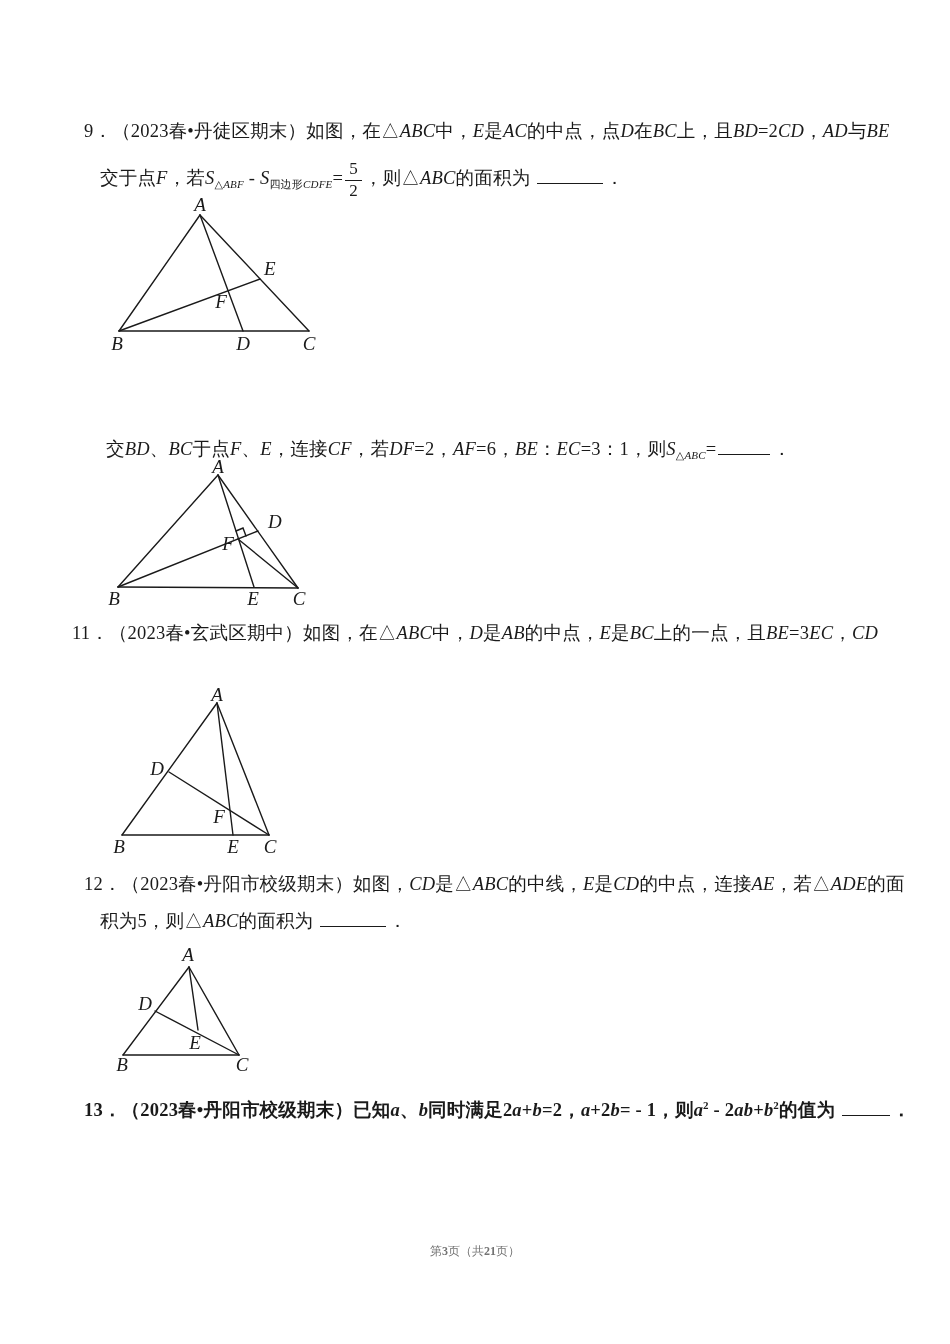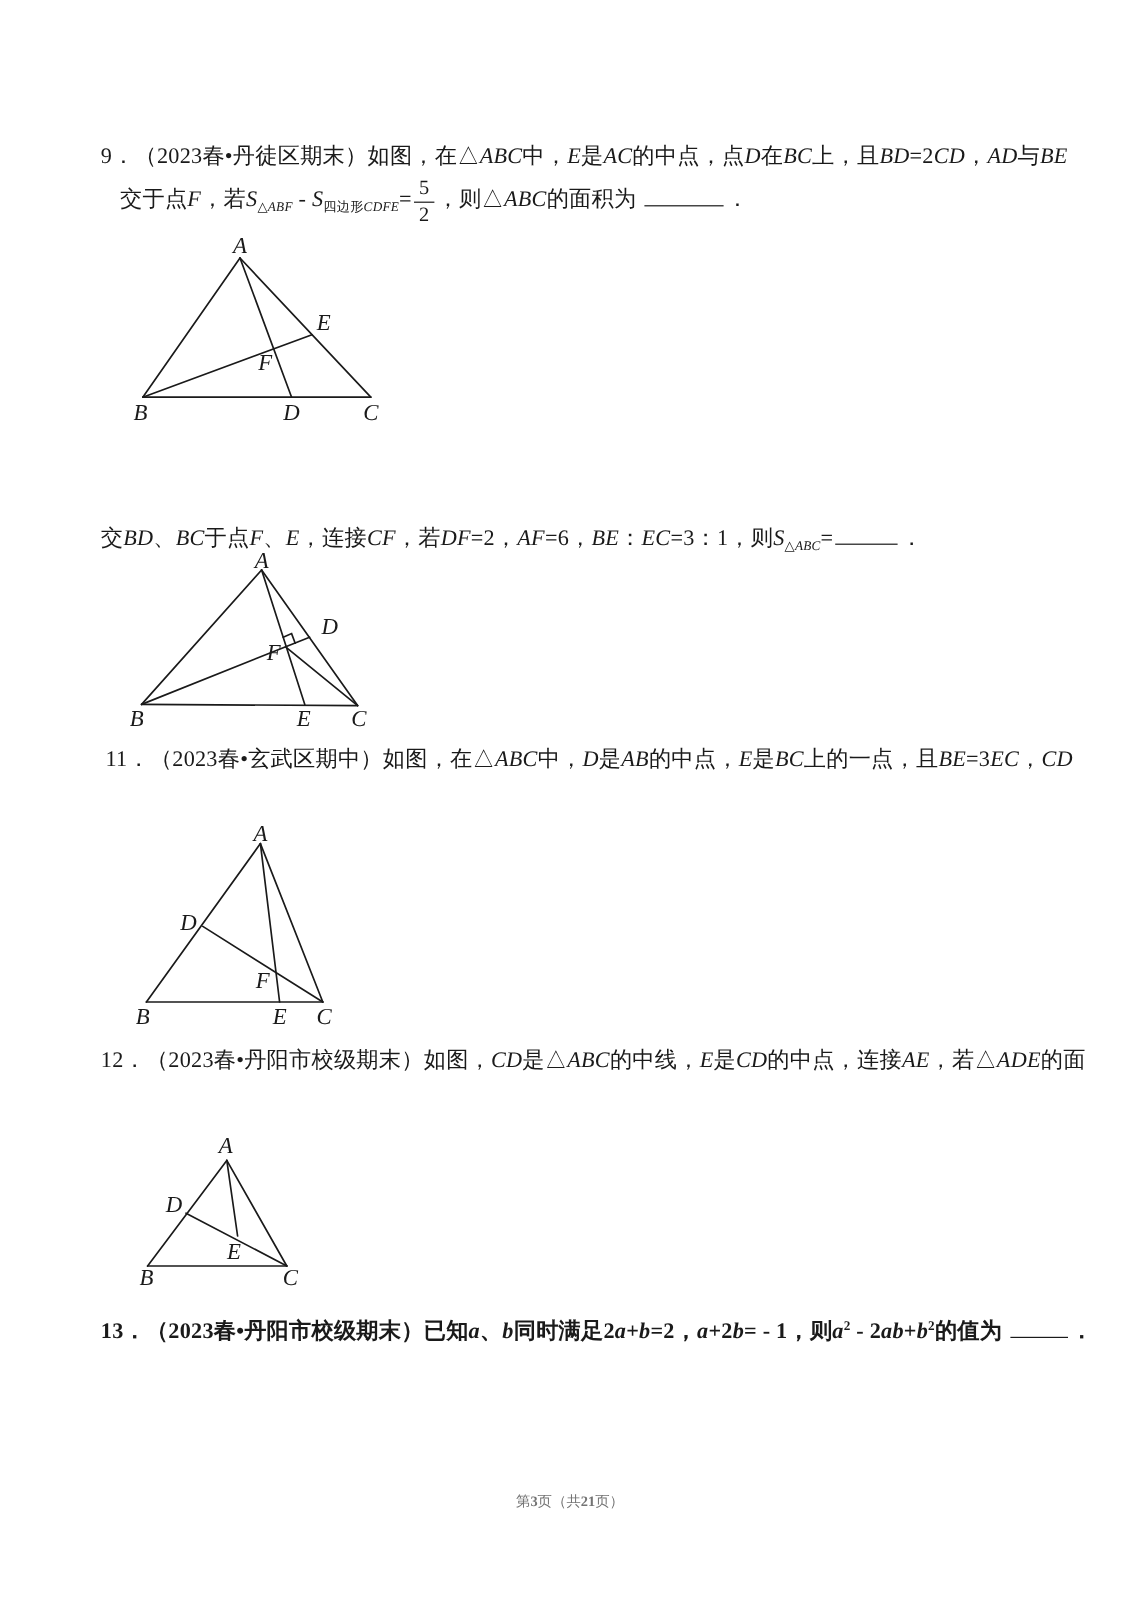--- a/index.html
+++ b/index.html
@@ -35,24 +35,24 @@
     text-align: center;
     vertical-align: middle;
     font-size: 17px;
     line-height: 1.15;
     margin: 0 2px;
   }
   .frac .num { display: block; border-bottom: 1.5px solid #1a1a1a; padding: 0 4px 1px; }
   .frac .den { display: block; padding: 0 4px; }
   
   .p9l1  { top: 118px;  left: 84px; }
-  .p9l2  { top: 147px;  left: 100px; }
+  .p9l2  { top: 159px;  left: 100px; }
   .p10l1 { top: 393px;  left: 84px; }
-  .p10l2 { top: 436px;  left: 84px; }
-  .p11l1 { top: 620px;  left: 88px; }
+  .p10l2 { top: 436px;  left: 106px; }
+  .p11l1 { top: 620px;  left: 72px; }
   .p11l2 { top: 658px;  left: 100px; }
   .p12l1 { top: 871px;  left: 84px; }
   .p12l2 { top: 908px;  left: 100px; }
   .p13l1 { top: 1092px; left: 84px; font-weight: bold; }
   
   .diagram { position: absolute; }
   .d1 { left: 95px;  top: 200px; }
   .d2 { left: 100px; top: 465px; }
   .d3 { left: 105px; top: 695px; }
   .d4 { left: 105px; top: 945px; }
@@ -133,20 +133,21 @@
         <text x="112" y="6" text-anchor="middle">A</text>
         <text x="14" y="158" text-anchor="middle">B</text>
         <text x="128" y="158" text-anchor="middle">E</text>
         <text x="165" y="158" text-anchor="middle">C</text>
         <text x="52" y="80" text-anchor="middle">D</text>
         <text x="114" y="128" text-anchor="middle">F</text>
       </svg>
     </div>
 
   <div class="pline p12l1"><span class="">12．（2023春•丹阳市校级期末）如图，</span><span class="i">CD</span><span class="">是△</span><span class="i">ABC</span><span class="">的中线，</span><span class="i">E</span><span class="">是</span><span class="i">CD</span><span class="">的中点，连接</span><span class="i">AE</span><span class="">，若△</span><span class="i">ADE</span><span class="">的面</span></div>
+  <div class="pline p12l2"><span class="">积为5，则△</span><span class="i">ABC</span><span class="">的面积为 </span><span class="blank" style="width: 66px;"></span><span class="">．</span></div>
   <div class="diagram d4">
       <svg width="160" height="130">
         <line x1="84" y1="22" x2="18" y2="110"></line>
         <line x1="84" y1="22" x2="134" y2="110"></line>
         <line x1="18" y1="110" x2="134" y2="110"></line>
         <line x1="50" y1="66" x2="134" y2="110"></line>
         <line x1="84" y1="22" x2="93" y2="85"></line>
         <text x="83" y="16" text-anchor="middle">A</text>
         <text x="17" y="126" text-anchor="middle">B</text>
         <text x="137" y="126" text-anchor="middle">C</text>

